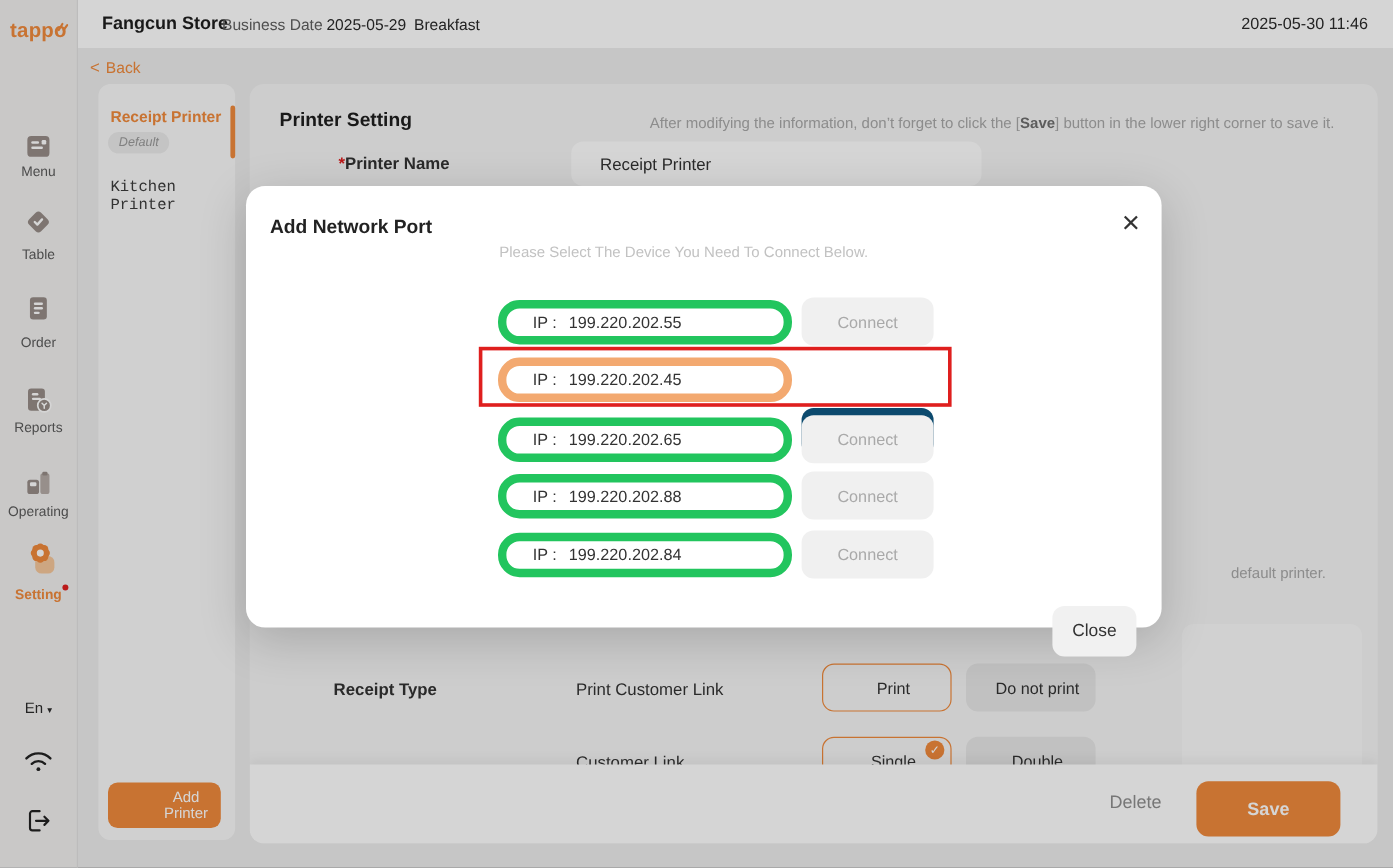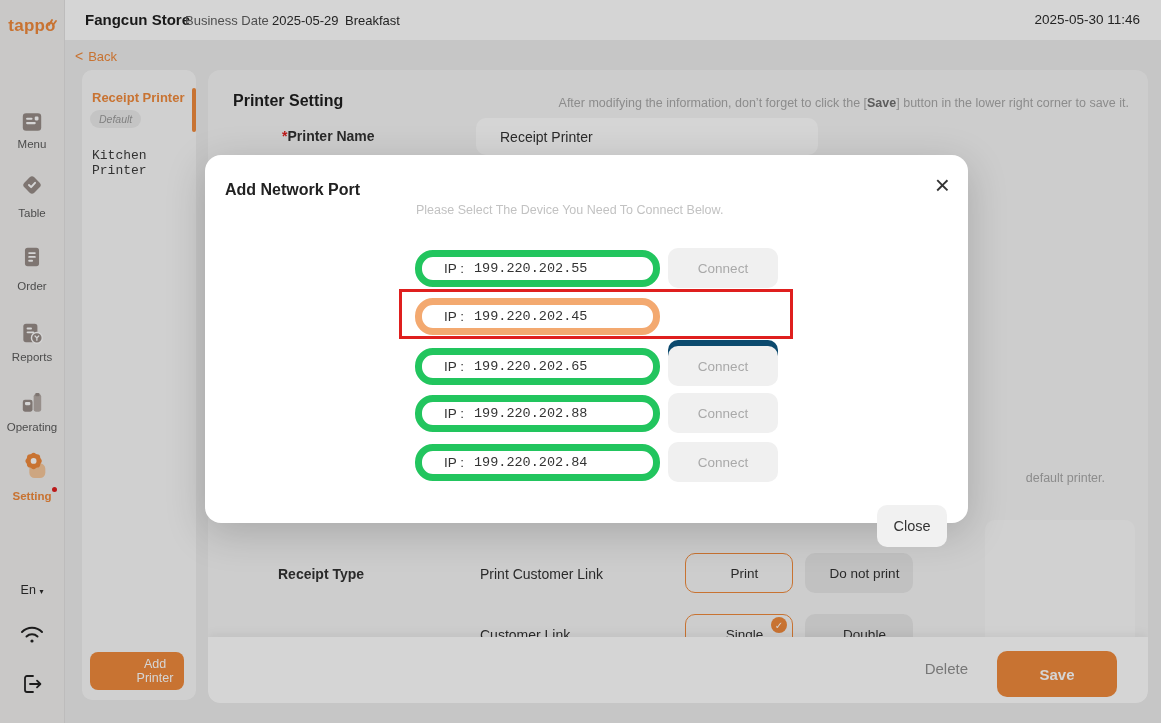--- a/index.html
+++ b/index.html
@@ -32,21 +32,21 @@
   .p-sel{left:10px;top:20px;width:98px;font-size:13px;font-weight:700;color:#F08A3C;}
   .p-bar{right:0px;top:18px;width:4px;height:44px;background:#F08A3C;border-radius:3px;}
   .p-badge{left:8px;top:40px;font-size:10.5px;color:#9a9a9a;background:#EBEBEB;border-radius:9px;padding:3px 9px;font-style:italic;}
   .p-item{left:10px;top:78px;width:98px;font-size:13px;color:#3c3c3c;font-family:Liberation Mono, monospace;}
   .addprinter{left:8px;bottom:10px;width:94px;height:38px;background:#F08A3C;border:none;border-radius:8px;
               color:#fff;font-size:12.5px;font-family:inherit;cursor:pointer;padding-left:42px;}
 
   
   #card{left:208px;top:70px;width:940px;height:633px;background:#F6F6F6;border-radius:12px;z-index:4;overflow:hidden;}
   .card-title{left:25px;top:22px;font-size:16px;font-weight:700;color:#1e1e1e;}
-  .hint{right:19px;top:26px;font-size:12.5px;color:#A8A8A8;margin-left:40px;}
+  .hint{right:36px;top:26px;font-size:12.5px;color:#A8A8A8;margin-left:40px;}
   .hint b{color:#6f6f6f;}
   .req{color:#E02020;}
   .f-label{font-size:14px;font-weight:700;color:#333;}
   .f-sub{font-size:14px;color:#333;}
   .field-box{background:#fff;border-radius:10px;}
   .field-text{font-size:14px;color:#333;}
   .opt{position:absolute;width:108px;height:40px;border-radius:10px;box-sizing:border-box;
        display:flex;align-items:center;justify-content:center;font-size:13.5px;color:#333;cursor:pointer;padding-left:11px;}
   .opt.on{border:1.5px solid #F08A3C;background:transparent;}
   .opt.off{background:#E7E7E7;}
@@ -66,21 +66,21 @@
   
   #modal{left:205px;top:155px;width:763px;height:368px;background:#fff;border-radius:16px;z-index:100;
          box-shadow:0 10px 40px rgba(0,0,0,0.18);}
   .m-title{left:20px;top:26px;font-size:16px;font-weight:700;color:#222;}
   .m-close{right:18px;top:17px;font-size:26px;color:#333;cursor:pointer;line-height:1;font-weight:400;}
   .m-sub{left:211px;top:48px;font-size:12.5px;color:#C2C2C2;}
   .ip-field{position:absolute;left:210px;width:245px;height:37px;background:#fff;border:7px solid #22c55e;
             border-radius:18px;box-sizing:border-box;display:flex;align-items:center;padding-left:22px;}
   .ip-field.hl{border-color:#F3A970;}
   .ip-label{font-size:13.5px;color:#333;margin-right:10px;}
-  .ip-val{font-size:13.5px;color:#333;font-family:Liberation Mono, monospace;}
+  .ip-val{font-size:13.5px;color:#333;}
   .c-btn{position:absolute;left:463px;width:110px;height:40px;border:none;border-radius:10px;font-family:inherit;
          font-size:13.5px;cursor:pointer;}
   .c-btn.idle{background:#F0F0F0;color:#A9A9A9;}
   .c-btn.busy{background:#0c4a6e;color:#fff;margin-top:44px;}
   .m-closebtn{position:absolute;left:672px;top:350px;width:70px;height:42px;background:#F1F1F1;border:none;
               border-radius:10px;font-size:14.5px;color:#333;font-family:inherit;cursor:pointer;}
 
   
   #annot{left:399px;top:289px;width:394px;height:50px;border:3px solid #DF1F1E;box-sizing:border-box;z-index:200;}
 </style>

